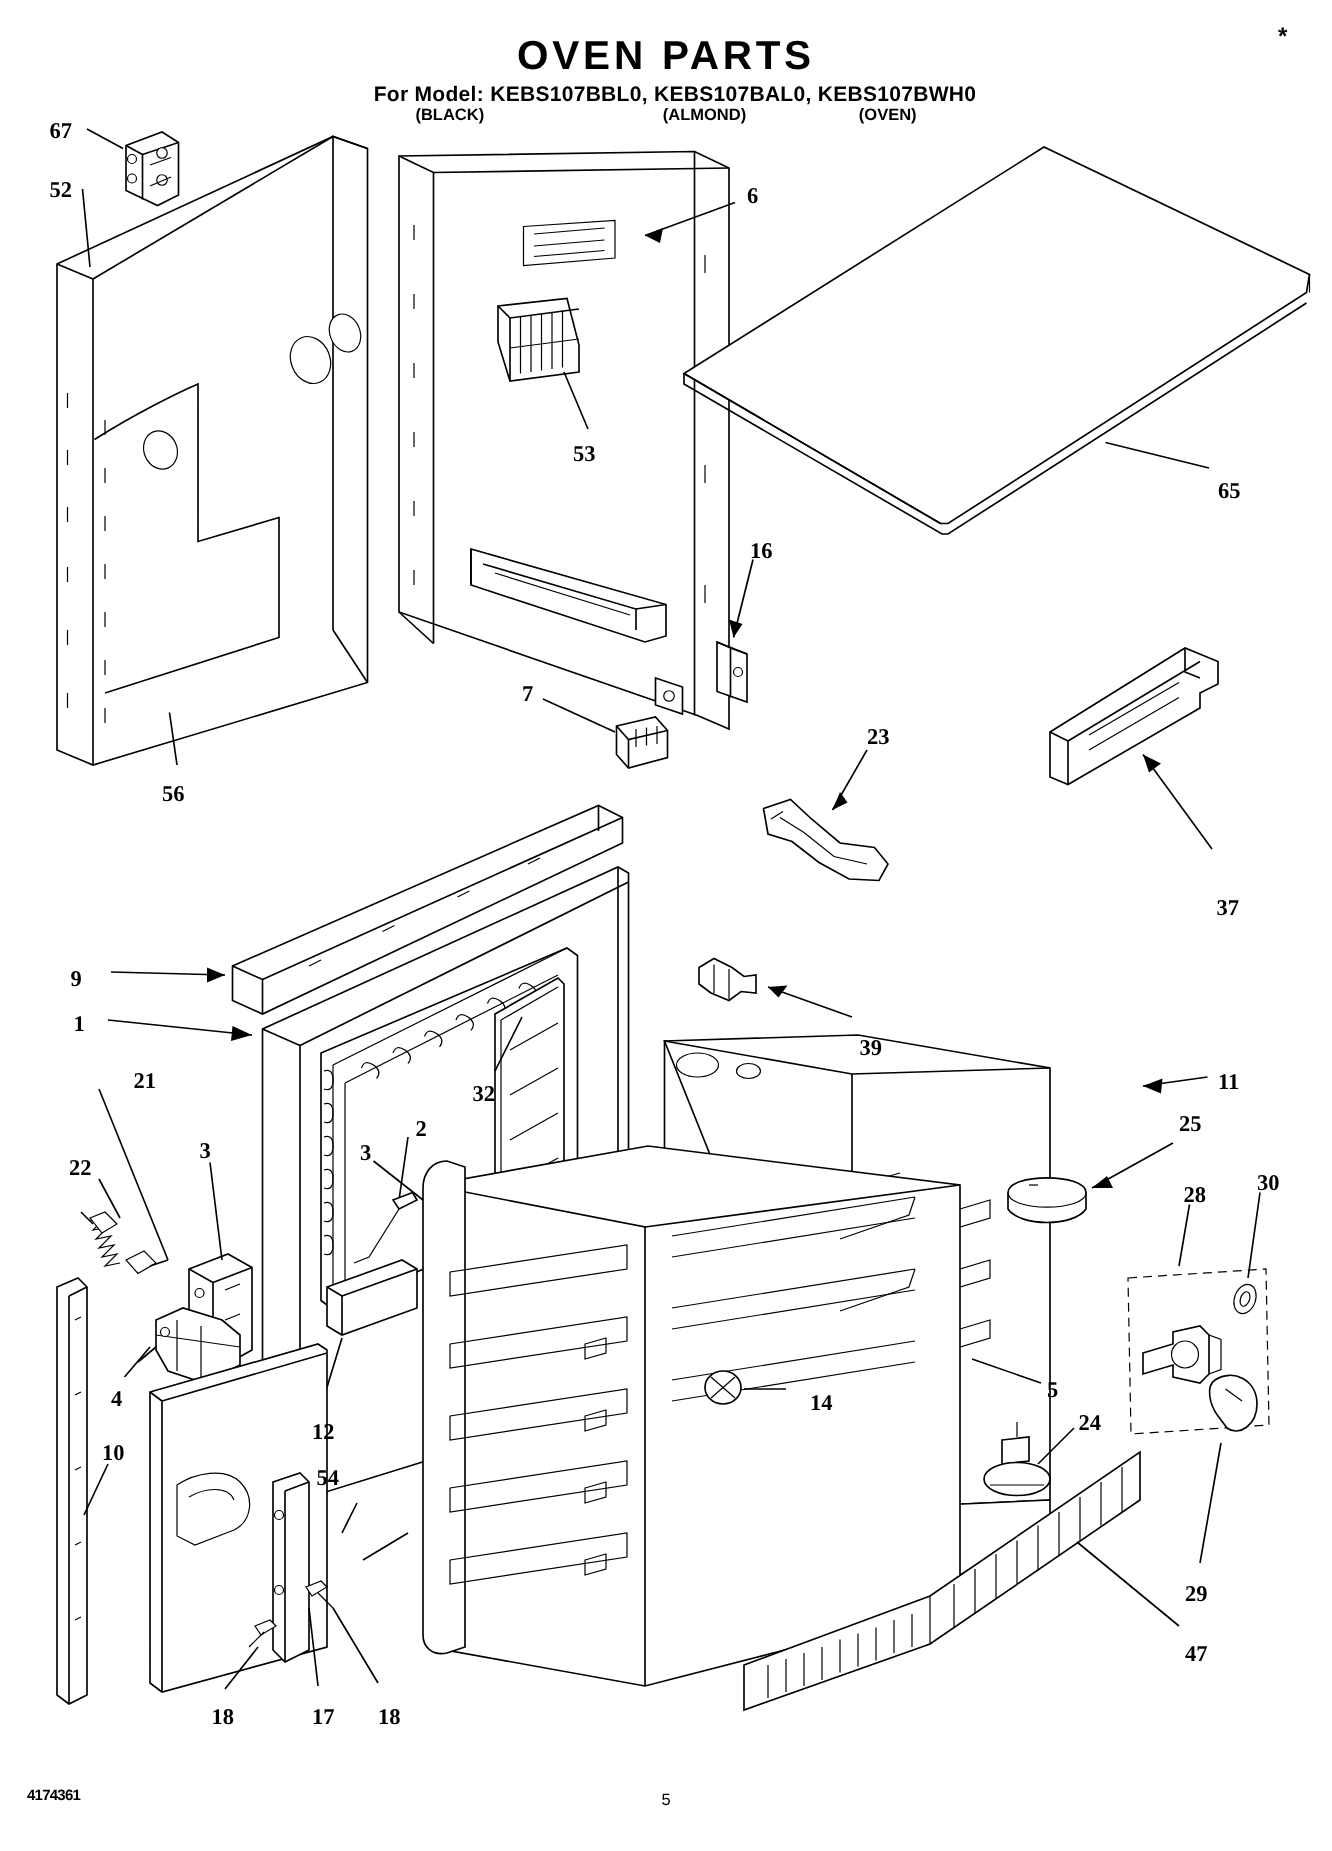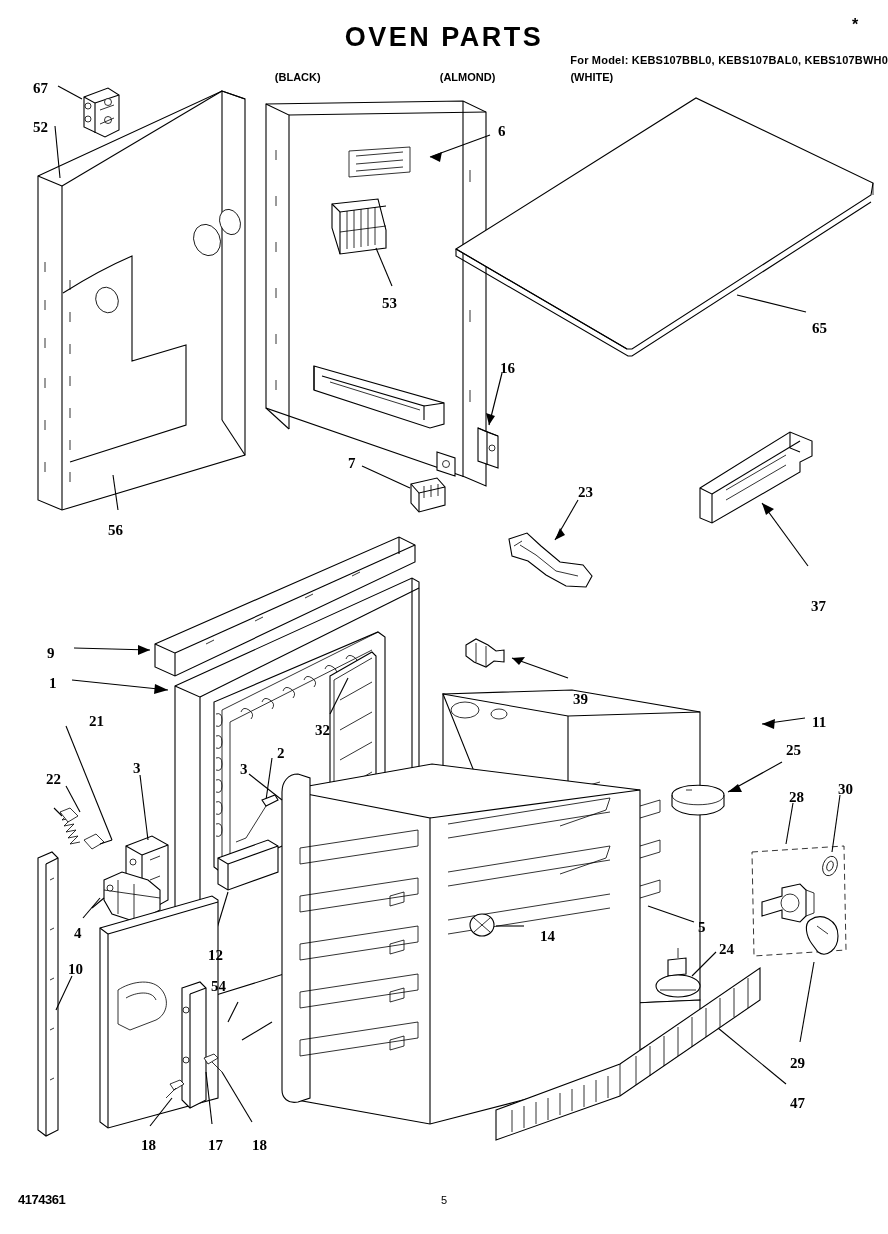--- a/index.html
+++ b/index.html
@@ -27,22 +27,22 @@
     font-size: 27px;
     font-weight: bold;
     letter-spacing: 2.5px;
     font-family: "Liberation Sans", sans-serif;
   }
   .model-line {
     position: absolute;
     left: 12px;
     right: 0;
     top: 54px;
-    text-align: right;
-    font-size: 11px;
+    text-align: center;
+    font-size: 14px;
     font-weight: bold;
     letter-spacing: 0.2px;
   }
   .color-line {
     position: absolute;
     left: 0;
     right: 0;
     top: 71px;
     text-align: center;
     font-size: 11px;
@@ -50,21 +50,21 @@
   }
   .color-line span {
     display: inline-block;
   }
   .color-black { margin-right: 116px; }
   .color-almond { margin-right: 72px; }
   .footer-left {
     position: absolute;
     left: 18px;
     top: 1192px;
-    font-size: 13px;
+    font-size: 10px;
     font-weight: bold;
     letter-spacing: -0.5px;
   }
   .footer-center {
     position: absolute;
     left: 0;
     right: 0;
     top: 1194px;
     text-align: center;
     font-size: 11px;
@@ -100,21 +100,21 @@
 <div id="page">
 
   <div class="title">OVEN PARTS</div>
   <div class="model-line">
     <span>For Model:</span>
     <span>KEBS107BBL0, KEBS107BAL0, KEBS107BWH0</span>
   </div>
   <div class="color-line">
     <span class="color-black">(BLACK)</span>
     <span class="color-almond">(ALMOND)</span>
-    <span class="color-white">(WHITE)</span>
+    <span class="color-white">(OVEN)</span>
   </div>
   <div class="asterisk" style="left:852px; top:16px;">*</div>
 
   <svg class="art" viewBox="0 0 888 1234">
 
     <g>
       <path class="fillw" d="M38 176 L222 91 L245 99 L245 455 L62 510 L38 500 Z"></path>
       <path class="ln" d="M62 186 L62 510"></path>
       <path class="ln" d="M62 186 L222 91"></path>
       <path class="ln" d="M62 186 L38 176"></path>

